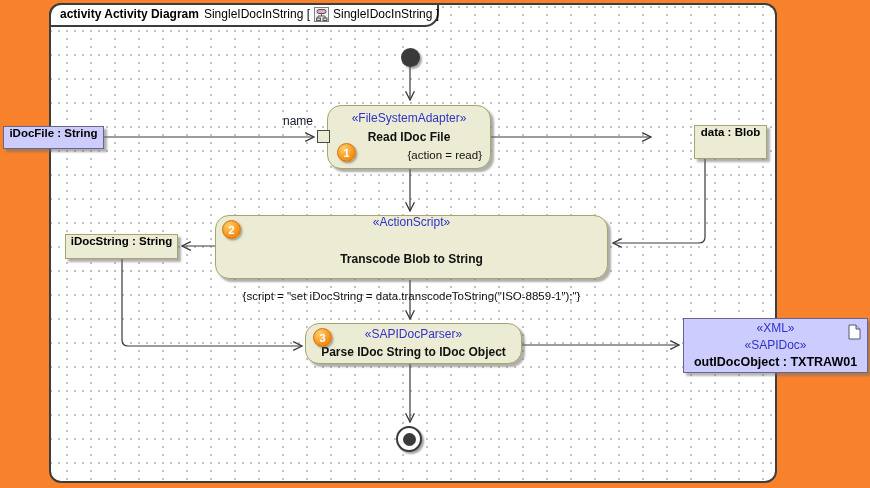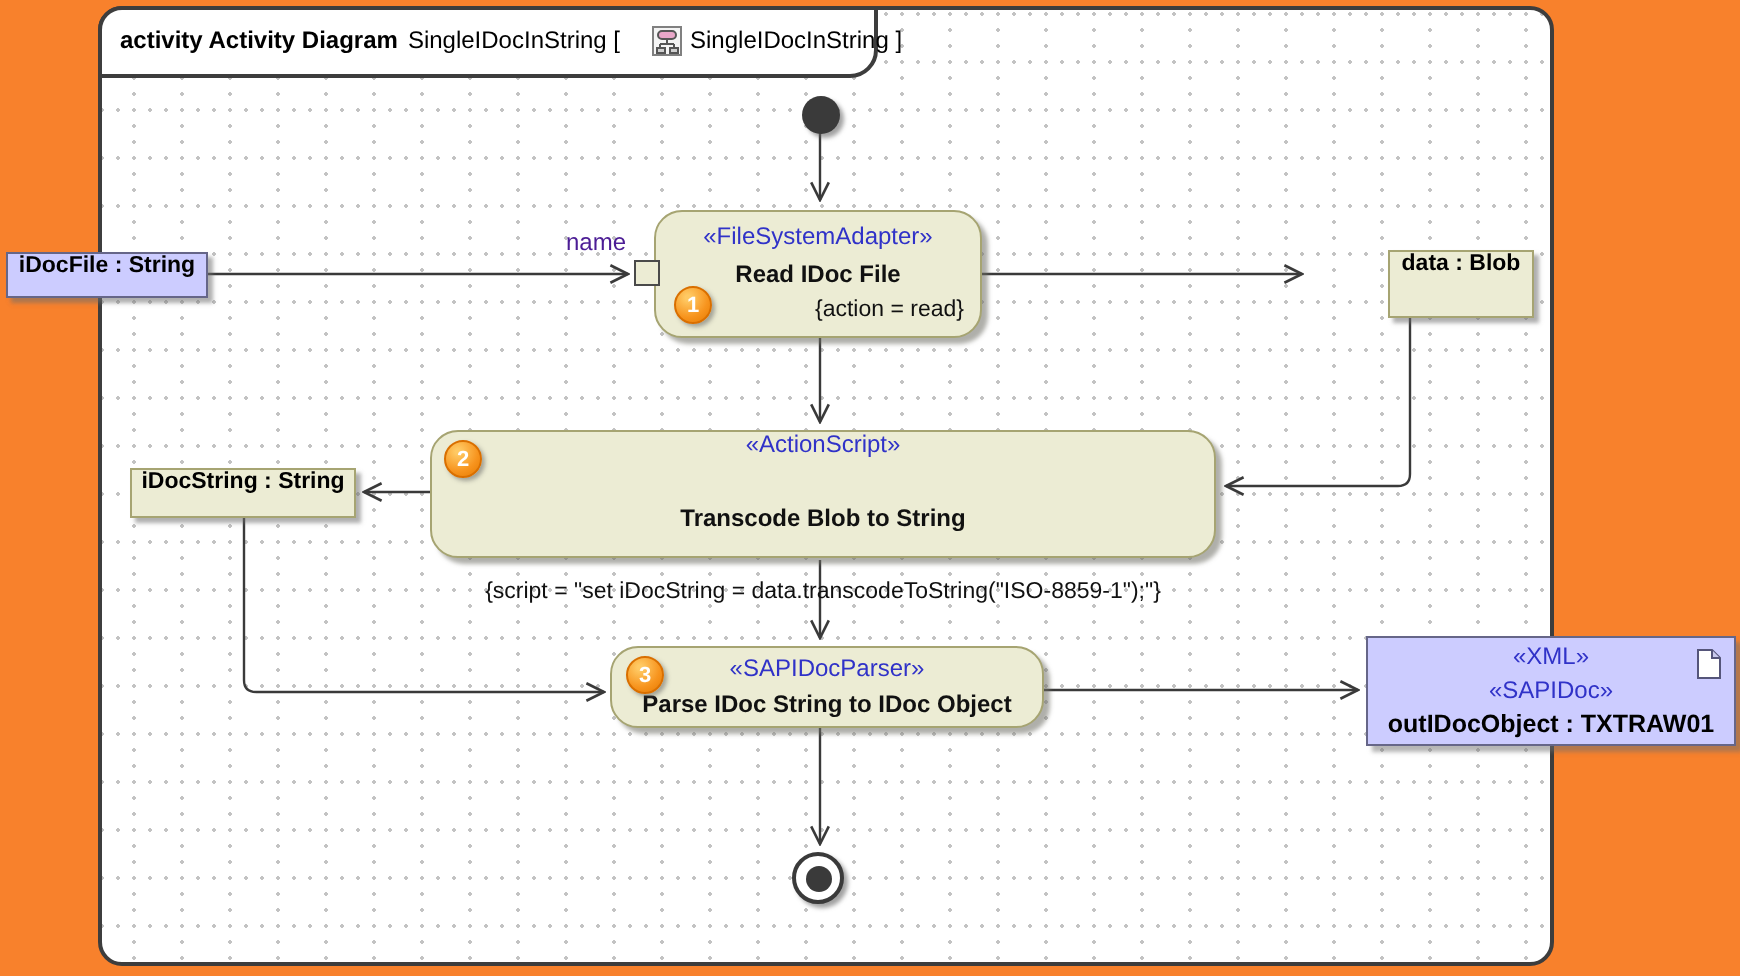--- a/index.html
+++ b/index.html
@@ -13,28 +13,28 @@
     position:absolute; left:49px; top:3px; width:728px; height:480px;
     background:#fff;
     background-image:
       radial-gradient(circle, #c3c3c3 0.9px, transparent 1px),
       radial-gradient(circle, #c3c3c3 0.9px, transparent 1px);
     background-size: 8px 24px, 24px 8px;
     background-position: 4px 14px, 4px 14px;
     border:2px solid #3d3d3d; border-radius:12px;
   }
   .frame-tab {
-    position:absolute; left:49px; top:3px; height:36px; width:390px;
+    position:absolute; left:49px; top:3px; height:24px; width:390px;
     background:#fff; border:2px solid #3d3d3d;
     border-bottom-right-radius:14px; border-top-left-radius:12px;
     display:flex; align-items:center; padding:0 14px 2px 9px;
     font-size:12px; color:#000; white-space:nowrap; z-index:5;
   }
   .frame-tab b { font-weight:bold; margin-right:5px; }
-  .frame-tab .ctx { margin-right:16px; }
+  .frame-tab .ctx { margin-right:4px; }
   .tab-icon { display:inline-block; width:15px; height:15px; margin:0 4px 0 0; position:relative; top:0; }
 
   
   svg.edges { position:absolute; left:0; top:0; width:870px; height:488px; z-index:6; pointer-events:none; }
   svg.edges path { stroke:#3a3a3a; stroke-width:1.2; fill:none; }
 
   
   .action {
     position:absolute; background:#ECECD4; border:1.5px solid #A6A472; border-radius:14px;
     box-shadow:3px 3px 2px rgba(110,110,100,0.55);
@@ -88,21 +88,21 @@
   .final .dot { width:13px; height:13px; border-radius:50%; background:#3a3a3a; }
 
   
   .pin {
     position:absolute; left:317px; top:130px; width:13px; height:13px;
     background:#ECECD4; border:1px solid #4a4a4a; z-index:9;
   }
 
   .edge-label {
     position:absolute; left:240px; top:114px; width:73px; text-align:right;
-    font-size:12px; color:#4c1d95; z-index:9;
+    font-size:12px; color:#0f172a; z-index:9;
   }
 </style>
 </head>
 <body>
 
 <div id="stage">
 
   <div class="canvas"></div>
 
   <div class="frame-tab">

